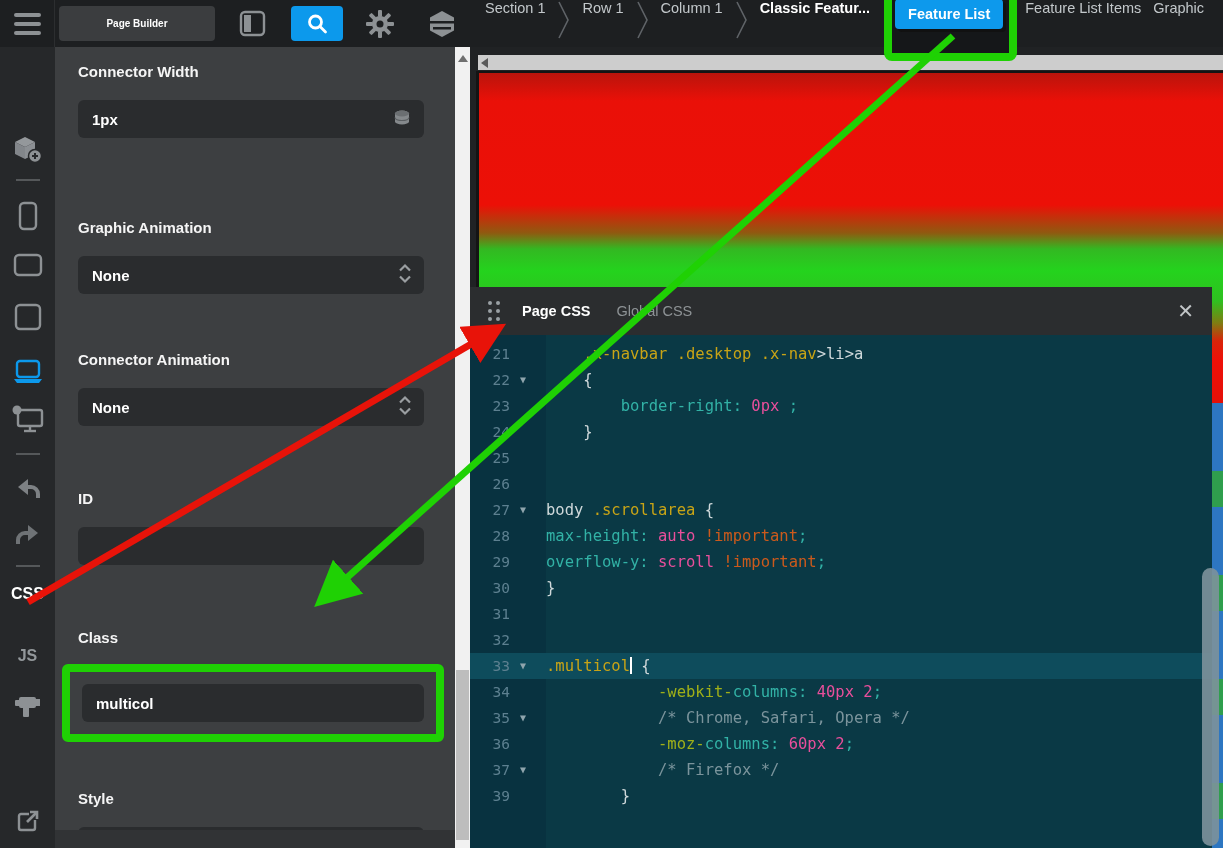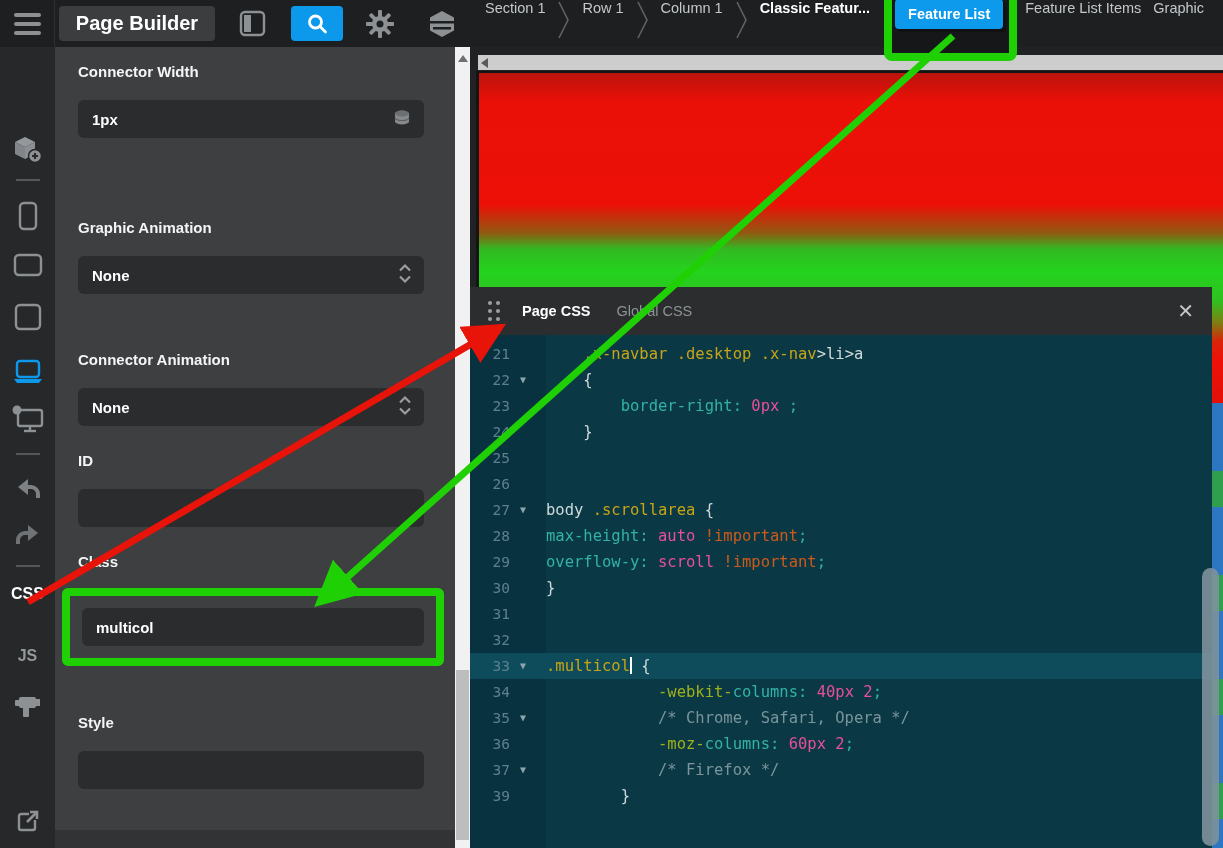--- a/index.html
+++ b/index.html
@@ -6,21 +6,21 @@
   html,body { width:1223px; height:848px; overflow:hidden; background:#1d1f21;
               font-family:"Liberation Sans", sans-serif; }
 
   
   .topbar { position:absolute; left:0; top:0; width:1223px; height:47px;
             background:#1d1f21; display:flex; align-items:center; z-index:20; }
   .hamburger { width:55px; height:47px; display:flex; flex-direction:column;
                justify-content:center; align-items:center; gap:5px; border-right:1px solid #2c2e30; cursor:pointer; }
   .hamburger i { display:block; width:27px; height:4px; background:#8d9194; border-radius:2px; }
   .pb-btn { margin-left:4px; width:156px; height:35px; background:#3b3d3f; border:none;
-            border-radius:4px; color:#fff; font-weight:bold; font-size:20px; }
+            border-radius:4px; color:#fff; font-weight:bold; font-size:10px; }
   .tb-icon { margin-left:19px; width:36px; height:36px; display:flex; align-items:center; justify-content:center; }
   .search-btn { margin-left:21px; width:52px; height:35px; background:#0c99ec; border-radius:4px;
                 display:flex; align-items:center; justify-content:center; }
   
   .breadcrumb { position:absolute; left:479px; top:0; height:47px; display:flex; z-index:21; }
   .bc-item { color:#c3c8cb; font-size:14.5px; white-space:nowrap; padding:0 6px; }
   .bc-item.bold { color:#ffffff; font-weight:bold; }
   .bc-sep { margin:0 7px; }
   .hl-pill-box { border:8px solid #1fd104; border-radius:8px; background:#151719;
                  padding:3px 6px 3px 3px; margin:-12px 2px -14px 8px; position:relative; z-index:22; }
@@ -37,21 +37,21 @@
 
   
   .panel { position:absolute; left:55px; top:47px; width:400px; height:801px; background:#3d3f41;
            padding:16px 31px 0 23px; z-index:10; }
   .fld-label { color:#f5f5f5; font-weight:bold; font-size:15px; margin-bottom:20px; }
   .fld-input { width:100%; height:38px; background:#2a2c2e; border:none; border-radius:6px;
                color:#fff; font-weight:bold; font-size:15px; padding:0 14px;
                font-family:"Liberation Sans", sans-serif; display:flex; align-items:center; position:relative; }
   input.fld-input { display:block; }
   .fld-right { position:absolute; right:12px; top:50%; transform:translateY(-50%); }
-  .gap1 { margin-top:81px; } .gap2 { margin-top:57px; } .gap3 { margin-top:26px; } .gap4 { margin-top:48px; }
+  .gap1 { margin-top:81px; } .gap2 { margin-top:57px; } .gap3 { margin-top:64px; } .gap4 { margin-top:48px; }
   .class-hl { border:8px solid #1fd104; border-radius:6px; margin:-2px -20px 0 -16px; padding:12px 12px; }
   .panel-bottom { position:absolute; left:0; bottom:0; width:100%; height:18px; background:#313335; }
 
   
   .pscroll { position:absolute; left:455px; top:47px; width:15px; height:801px; background:#f1f1f1; z-index:11; }
   .pscroll .up { width:0;height:0;border-left:5px solid transparent;border-right:5px solid transparent;
                  border-bottom:7px solid #6f6f6f; margin:8px auto 0; }
   .pscroll .thumb { position:absolute; top:623px; left:1px; width:13px; height:170px; background:#bdbdbd; }
 
   

